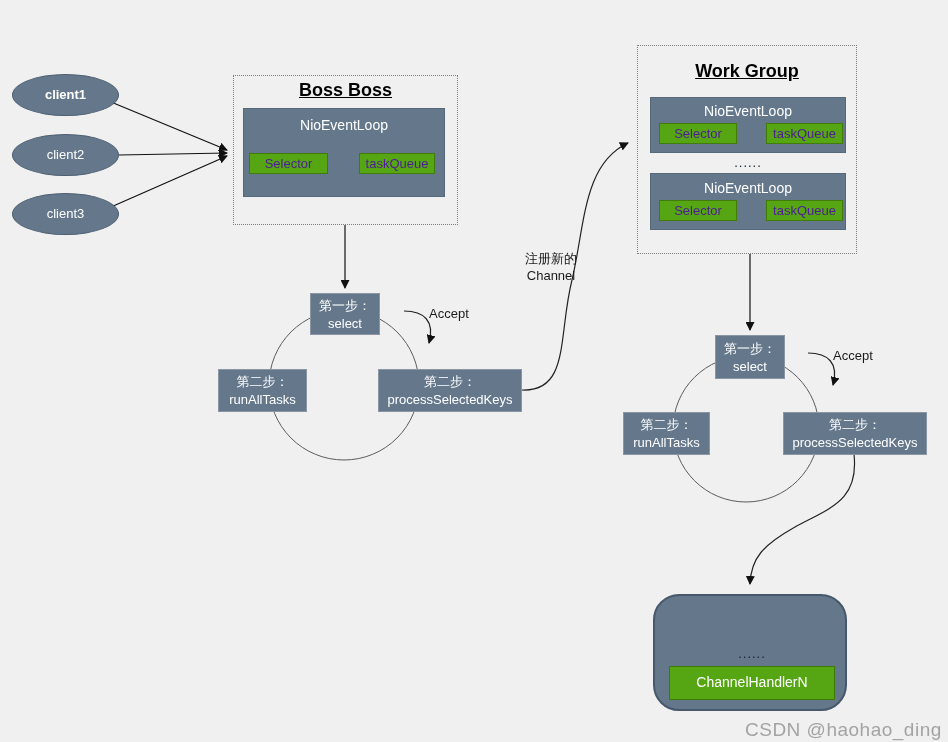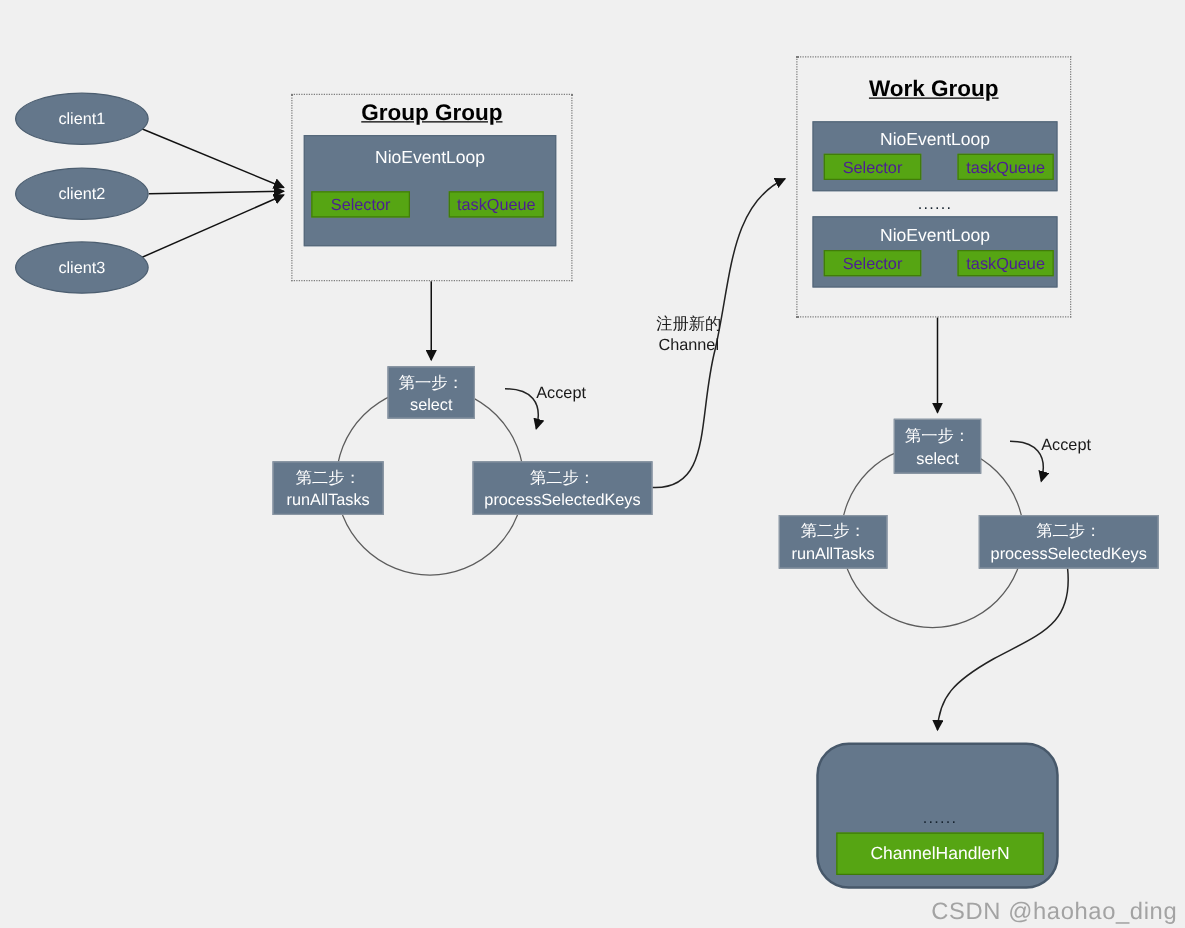--- a/index.html
+++ b/index.html
@@ -60,32 +60,32 @@
     <line x1="345" y1="225" x2="345" y2="288" stroke="#111" stroke-width="1.2" marker-end="url(#arw)"></line>
     <circle cx="344" cy="385" r="75" stroke="#5c5c5c" stroke-width="1" fill="none"></circle>
     <path d="M404,311 C424,311 435,321 429,343" stroke="#222" stroke-width="1.2" fill="none" marker-end="url(#arw)"></path>
     <path d="M522,390 C570,392 558,335 572,280 C585,225 583,164 628,143" stroke="#222" stroke-width="1.2" fill="none" marker-end="url(#arw)"></path>
     <line x1="750" y1="254" x2="750" y2="330" stroke="#111" stroke-width="1.2" marker-end="url(#arw)"></line>
     <circle cx="746" cy="429" r="73" stroke="#5c5c5c" stroke-width="1" fill="none"></circle>
     <path d="M808,353 C828,353 839,363 833,385" stroke="#222" stroke-width="1.2" fill="none" marker-end="url(#arw)"></path>
     <path d="M854,454 C859,500 832,507 795,527 C763,545 751,558 750,584" stroke="#222" stroke-width="1.2" fill="none" marker-end="url(#arw)"></path>
   </svg>
 
-  <div class="abs ellipse" style="left:12px;top:74px;width:107px;height:42px;line-height:40px;">
+  <div class="abs ellipse" style="left:12px;top:74px;width:107px;height:42px;line-height:40px;font-weight:bold;">
     <span>client1</span>
   </div>
   <div class="abs ellipse" style="left:12px;top:134px;width:107px;height:42px;line-height:40px;">
     <span>client2</span>
   </div>
   <div class="abs ellipse" style="left:12px;top:193px;width:107px;height:42px;line-height:40px;">
     <span>client3</span>
   </div>
 
   <div class="abs group" style="left:233px;top:75px;width:225px;height:150px;">
-    <div class="group-title" style="top:4px;">Group Group</div>
+    <div class="group-title" style="top:4px;">Boss Boss</div>
   </div>
   <div class="abs nel" style="left:243px;top:108px;width:202px;height:89px;">
     <div class="nel-title" style="top:8px;">NioEventLoop</div>
     <div class="green" style="left:5px;top:44px;width:79px;height:21px;">
       <span>Selector</span>
     </div>
     <div class="green" style="left:115px;top:44px;width:76px;height:21px;">
       <span>taskQueue</span>
     </div>
   </div>

